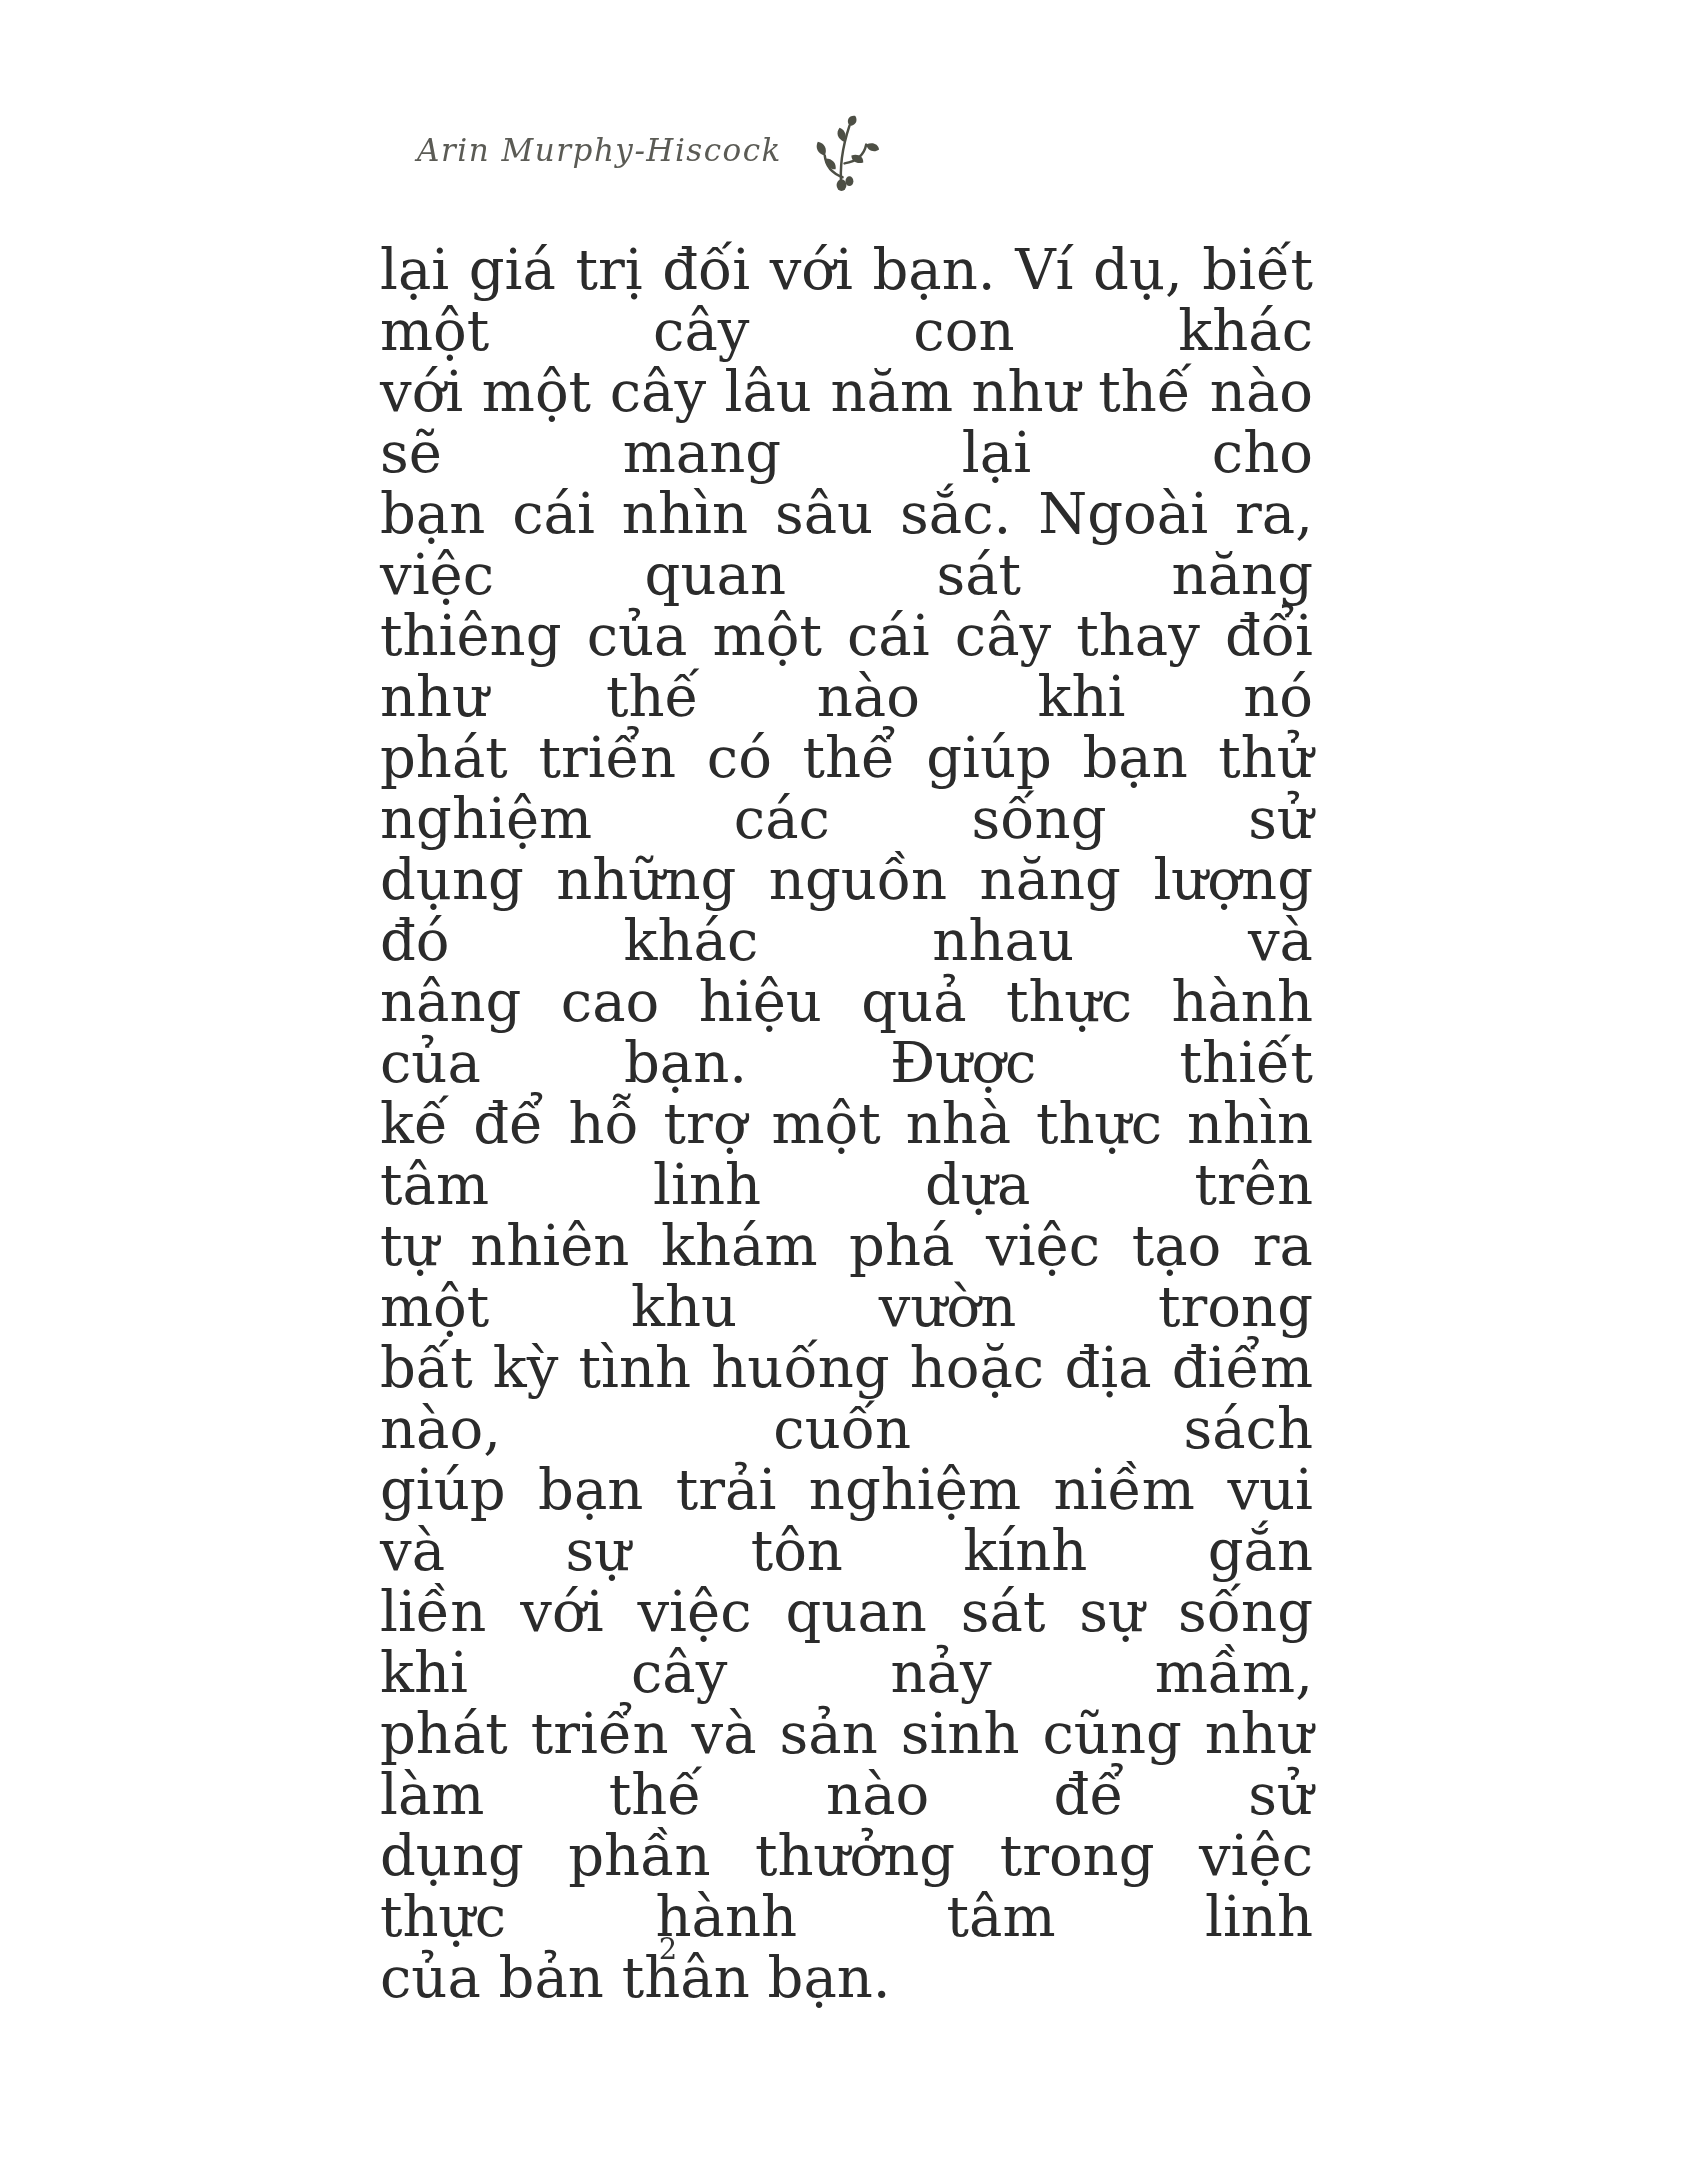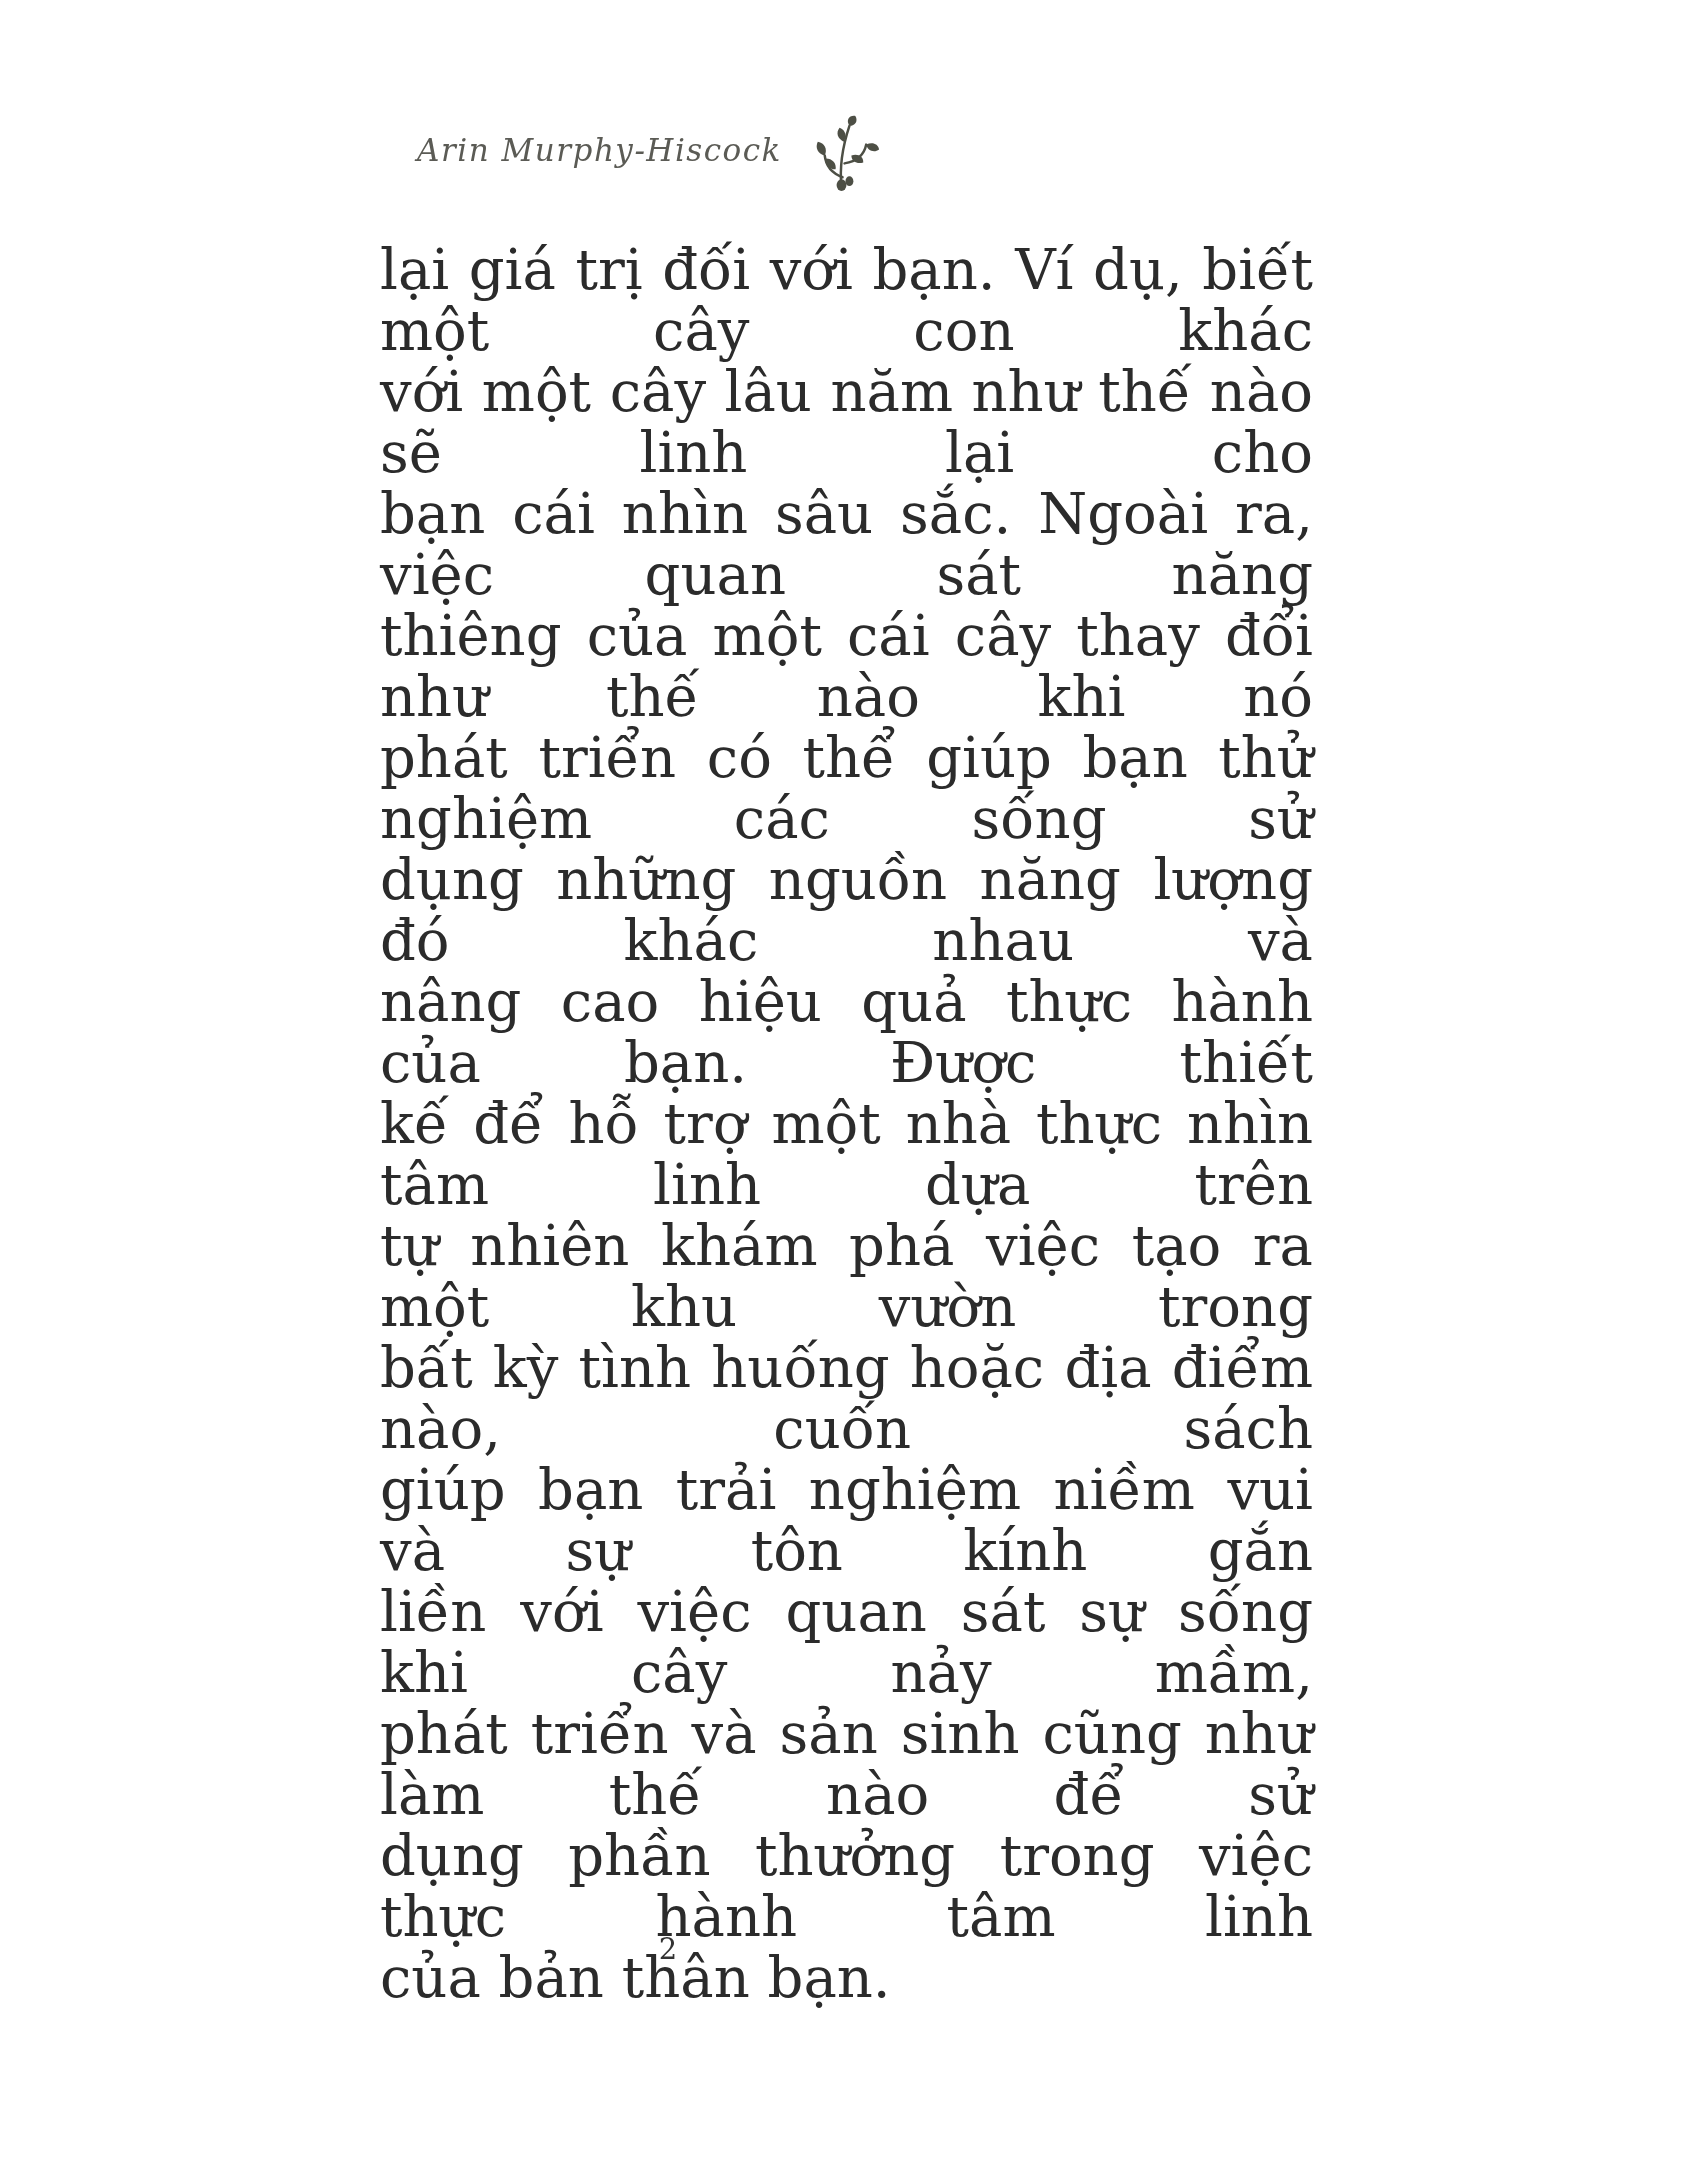--- a/index.html
+++ b/index.html
@@ -100,21 +100,21 @@
           <path d="M42 30 C 36 27, 34 21, 38 16 C 44 18, 46 25, 42 30 Z"></path>
           <ellipse cx="40" cy="74" rx="5" ry="6"></ellipse>
           <ellipse cx="48" cy="70" rx="4" ry="5"></ellipse>
         </g>
       </svg>
     </span>
   </div>
 
   <div class="text-block">
     <div class="text-line">lại giá trị đối với bạn. Ví dụ, biết một cây con khác</div>
-    <div class="text-line">với một cây lâu năm như thế nào sẽ linh lại cho</div>
+    <div class="text-line">với một cây lâu năm như thế nào sẽ mang lại cho</div>
     <div class="text-line">bạn cái nhìn sâu sắc. Ngoài ra, việc quan sát năng</div>
     <div class="text-line">thiêng của một cái cây thay đổi như thế nào khi nó</div>
     <div class="text-line">phát triển có thể giúp bạn thử nghiệm các sống sử</div>
     <div class="text-line">dụng những nguồn năng lượng đó khác nhau và</div>
     <div class="text-line">nâng cao hiệu quả thực hành của bạn. Được thiết</div>
     <div class="text-line">kế để hỗ trợ một nhà thực nhìn tâm linh dựa trên</div>
     <div class="text-line">tự nhiên khám phá việc tạo ra một khu vườn trong</div>
     <div class="text-line">bất kỳ tình huống hoặc địa điểm nào, cuốn sách</div>
     <div class="text-line">giúp bạn trải nghiệm niềm vui và sự tôn kính gắn</div>
     <div class="text-line">liền với việc quan sát sự sống khi cây nảy mầm,</div>

